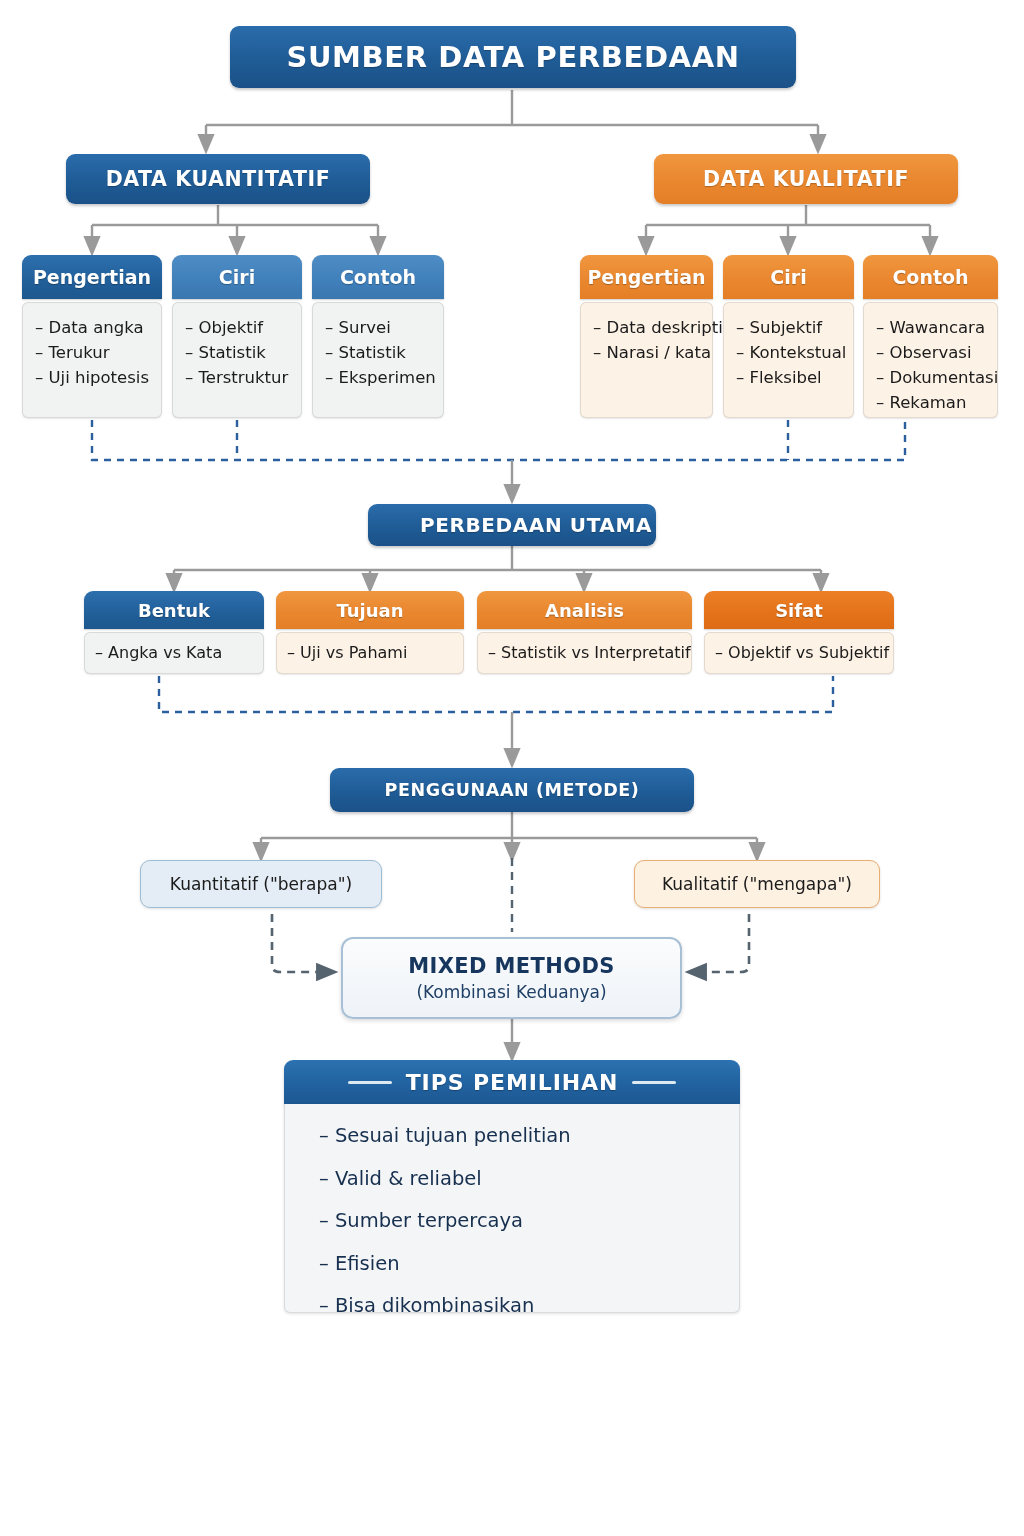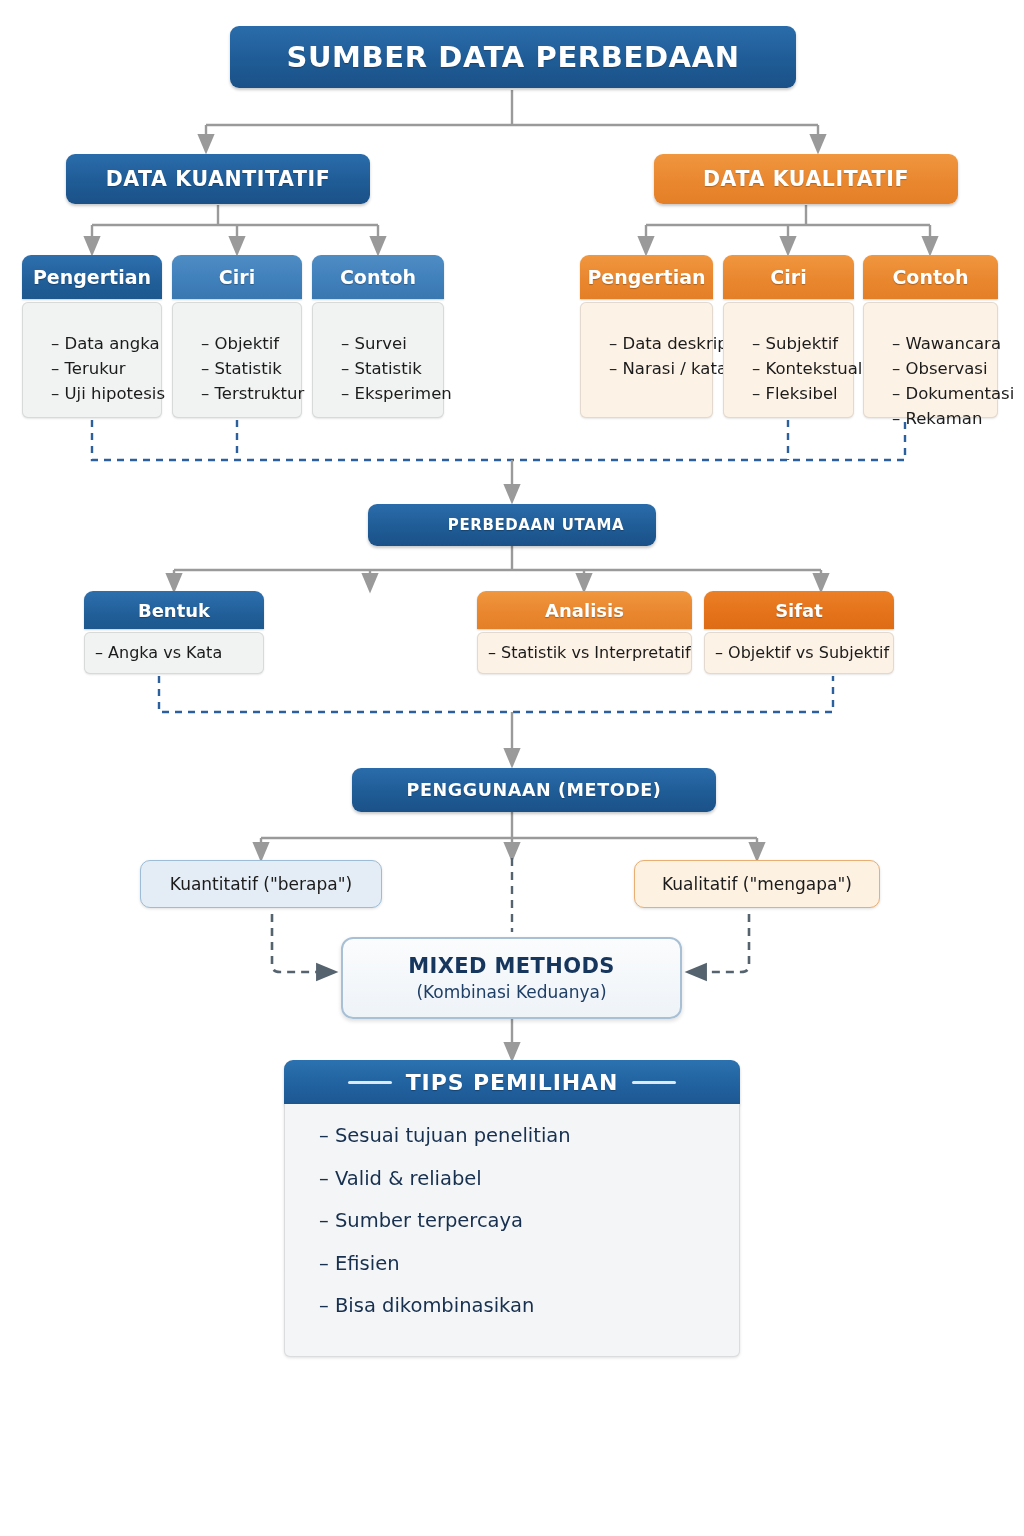--- a/index.html
+++ b/index.html
@@ -48,54 +48,54 @@
   .card .bd{
     border-radius:6px;margin-top:3px;
     padding:12px 10px 10px 12px;
     font-size:16.5px;color:#1b1b1b;line-height:1.52;
     box-sizing:border-box;
     border:1px solid rgba(0,0,0,.10);
     box-shadow:0 1px 2px rgba(0,0,0,.10);
   }
   .bd-blue{background:#f1f2f2;}
   .bd-orange{background:#fdf2e6;}
-  .bd ul{margin:16px;padding:0;list-style:none;}
+  .bd ul{margin:0;padding:0;list-style:none;}
   .bd li{white-space:nowrap;}
   .bd li::before{content:"– ";}
 
   
   #c-q1{left:22px;top:255px;width:140px;}
   #c-q1 .bd{height:116px;}
   #c-q2{left:172px;top:255px;width:130px;}
   #c-q2 .bd{height:116px;}
   #c-q3{left:312px;top:255px;width:132px;}
   #c-q3 .bd{height:116px;}
   
   #c-k1{left:580px;top:255px;width:133px;}
   #c-k1 .bd{height:116px;}
   #c-k2{left:723px;top:255px;width:131px;}
   #c-k2 .bd{height:116px;}
   #c-k3{left:863px;top:255px;width:135px;}
   #c-k3 .bd{height:116px;}
 
   
-  #perbedaan{left:368px;top:504px;width:288px;height:42px;font-size:15px;padding-left:48px;}
+  #perbedaan{left:368px;top:504px;width:288px;height:42px;font-size:20px;padding-left:48px;}
 
   
   .cmp .hd{height:38px;font-size:18px;}
   .cmp .bd{height:42px;display:flex;align-items:center;padding:0 0 0 10px;font-size:16px;}
   .cmp .bd span{white-space:nowrap;}
   .cmp .bd span::before{content:"– ";}
   #cmp1{left:84px;top:591px;width:180px;}
   #cmp2{left:276px;top:591px;width:188px;}
   #cmp3{left:477px;top:591px;width:215px;text-align:center;}
   #cmp4{left:704px;top:591px;width:190px;}
 
   
-  #penggunaan{left:330px;top:768px;width:364px;height:44px;font-size:17.5px;margin-left:22px;}
+  #penggunaan{left:330px;top:768px;width:364px;height:44px;font-size:17.5px;}
 
   
   .opt{
     position:absolute;box-sizing:border-box;border-radius:10px;
     display:flex;align-items:center;justify-content:center;
     font-size:17px;color:#1b1b1b;
     box-shadow:0 1px 3px rgba(0,0,0,.13);
   }
   #opt-kuan{left:140px;top:860px;width:242px;height:48px;background:#e4edf5;border:1.5px solid #9dbcd6;}
   #opt-kual{left:634px;top:860px;width:246px;height:48px;background:#fdf1e2;border:1.5px solid #e8ae72;}
@@ -118,21 +118,21 @@
   #tips .t-hd{
     height:44px;border-radius:9px 9px 0 0;
     background:linear-gradient(180deg,#2d72b0 0%,#2162a0 55%,#1d5892 100%);
     color:#fff;font-weight:bold;font-size:22px;letter-spacing:.9px;
     display:flex;align-items:center;justify-content:center;gap:14px;
     text-shadow:0 1px 1px rgba(0,0,0,.28);
     box-shadow:0 2px 3px rgba(0,0,0,.2);
   }
   #tips .dash{width:44px;height:3px;background:rgba(255,255,255,.85);border-radius:2px;}
   #tips .t-bd{
-    height:253px;box-sizing:border-box;
+    height:209px;box-sizing:border-box;
     background:#f4f5f6;border:1px solid rgba(0,0,0,.10);
     border-top:none;border-radius:0 0 6px 6px;
     padding:22px 0 0 34px;
     box-shadow:0 1px 3px rgba(0,0,0,.12);
   }
   #tips ul{margin:0;padding:0;list-style:none;}
   #tips li{
     font-size:19.5px;color:#17304f;line-height:1;
     margin-bottom:23px;white-space:nowrap;
   }
@@ -275,20 +275,26 @@
   </div>
 
   <div class="node pill blue" id="perbedaan">PERBEDAAN UTAMA</div>
 
   <div class="card cmp" id="cmp1">
     <div class="hd blue-dark">Bentuk</div>
     <div class="bd bd-blue">
       <span>Angka vs Kata</span>
     </div>
   </div>
+  <div class="card cmp" id="cmp2">
+    <div class="hd orange">Tujuan</div>
+    <div class="bd bd-orange">
+      <span>Uji vs Pahami</span>
+    </div>
+  </div>
   <div class="card cmp" id="cmp3">
     <div class="hd orange">Analisis</div>
     <div class="bd bd-orange">
       <span>Statistik vs Interpretatif</span>
     </div>
   </div>
   <div class="card cmp" id="cmp4">
     <div class="hd orange-dark">Sifat</div>
     <div class="bd bd-orange">
       <span>Objektif vs Subjektif</span>

